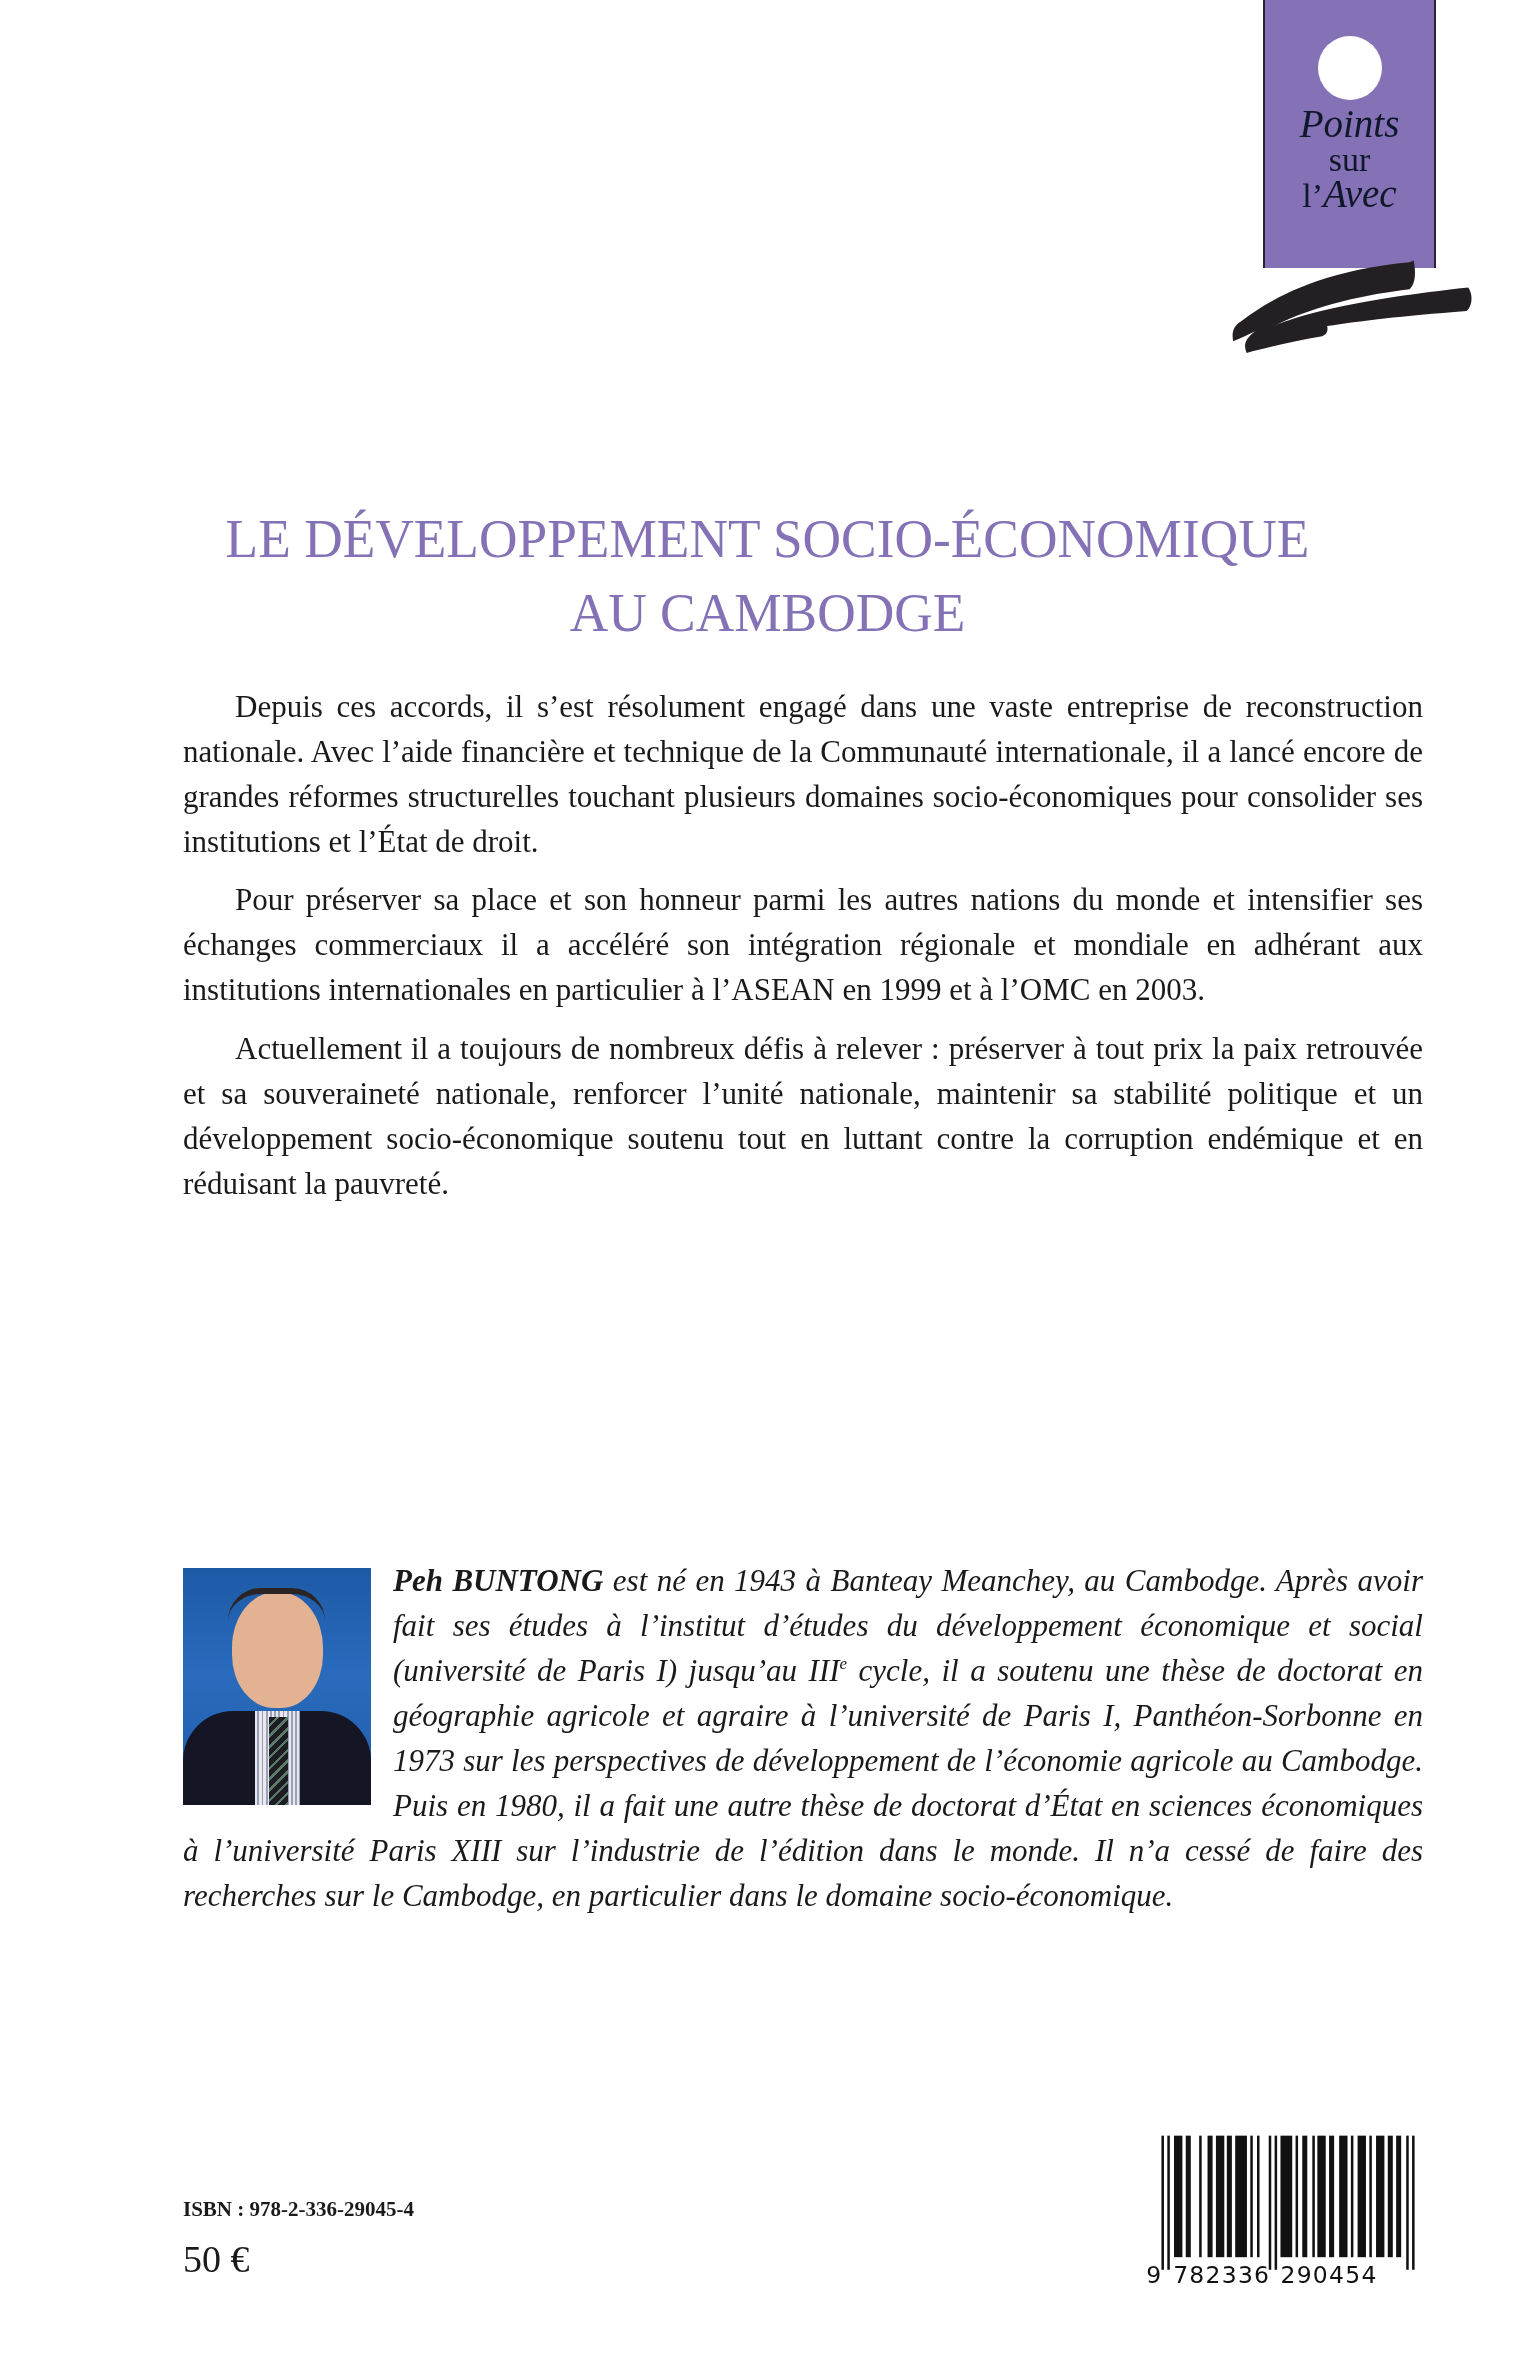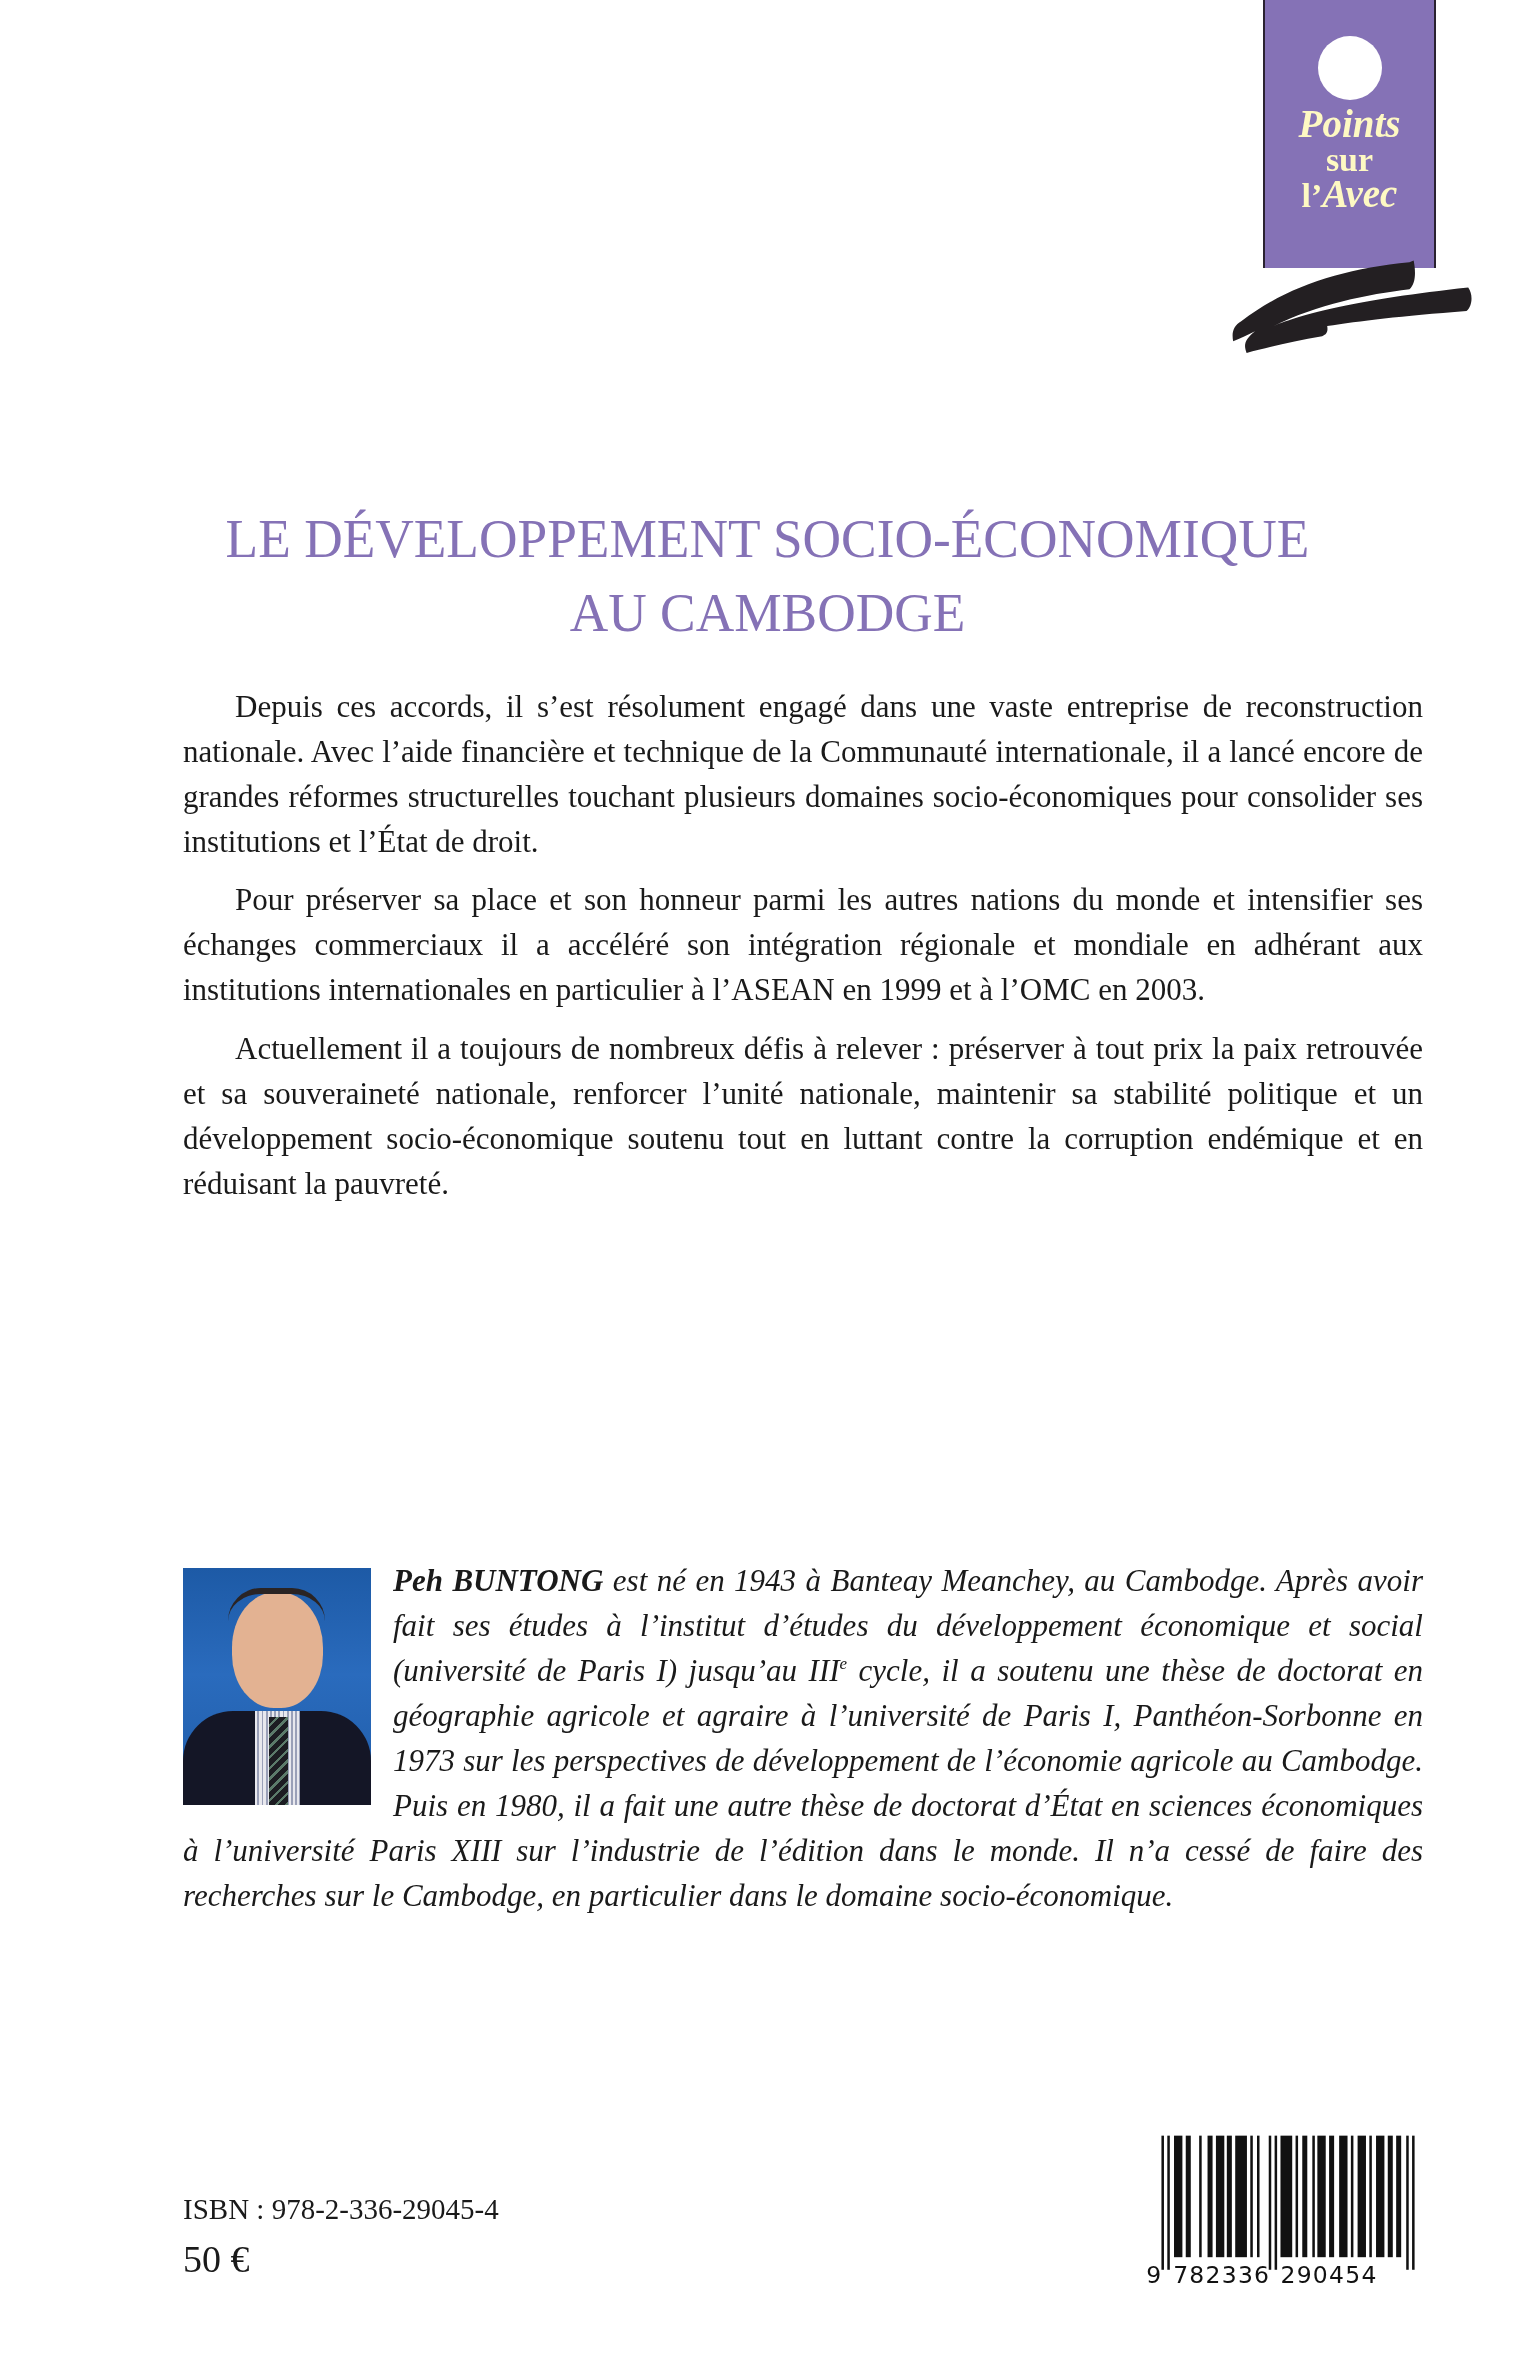--- a/index.html
+++ b/index.html
@@ -6,21 +6,21 @@
     body { width: 1534px; height: 2377px; position: relative; overflow: hidden;
            font-family: "Liberation Serif", "DejaVu Serif", serif; color: #1a1a1a; }
 
     
     .ribbon { position: absolute; left: 1263px; top: 0; width: 173px; height: 268px;
               background: #8572b6; border-left: 2.5px solid #2a2230; border-right: 2.5px solid #2a2230;
               box-sizing: border-box; }
     .ribbon .hole { position: absolute; left: 53px; top: 36px; width: 64px; height: 64px;
                     border-radius: 50%; background: #ffffff; }
     .ribbon .label { position: absolute; left: 0; right: 0; top: 107px; text-align: center;
-                     font-family: "Liberation Serif", serif; font-weight: bold; color: #fef9c3;
+                     font-family: "Liberation Serif", serif; font-weight: normal; color: #0f172a;
                      font-size: 34px; line-height: 34px; }
     .ribbon .label .script { font-style: italic; font-size: 39px; }
     .brush { position: absolute; left: 1208px; top: 227px; width: 277px; height: 126px; }
 
     
     .title { position: absolute; left: 126px; width: 1283px; top: 502px; text-align: center;
              color: #8572b6; font-family: "Liberation Serif", serif; font-size: 55px;
              line-height: 74px; letter-spacing: 0px; transform: scaleX(0.97); transform-origin: center; }
     .title div { white-space: nowrap; }
 
@@ -46,21 +46,21 @@
                    background: #141626; border-radius: 50px 50px 0 0; }
     .photo .shirt { position: absolute; left: 72px; top: 143px; width: 45px; height: 101px;
                     background: repeating-linear-gradient(90deg, #e8e8ee 0 2.5px, #9aa0b8 2.5px 4.2px); }
     .photo .tie { position: absolute; left: 86px; top: 149px; width: 18.5px; height: 94px;
                   background: repeating-linear-gradient(135deg, #1c1c22 0 5px, #5b7a6a 5px 7.6px); }
     .author .name { font-weight: bold; }
     .author sup { font-size: 17px; vertical-align: 11.7px; line-height: 0; }
 
     
     .isbn { position: absolute; left: 183px; top: 2191px; font-family: "Liberation Serif", serif;
-            font-size: 29px; line-height: 37px; }
+            font-size: 21px; line-height: 37px; font-weight: bold; }
     .price { position: absolute; left: 183px; top: 2238px; font-family: "Liberation Serif", serif;
              font-size: 38px; line-height: 42px; }
     .barcode { position: absolute; left: 1143px; top: 2127px; width: 285px; height: 164px; }
     .barcode svg { display: block; }
   </style>
 </head>
 <body>
 
 <div class="ribbon">
   <div class="hole"></div>

